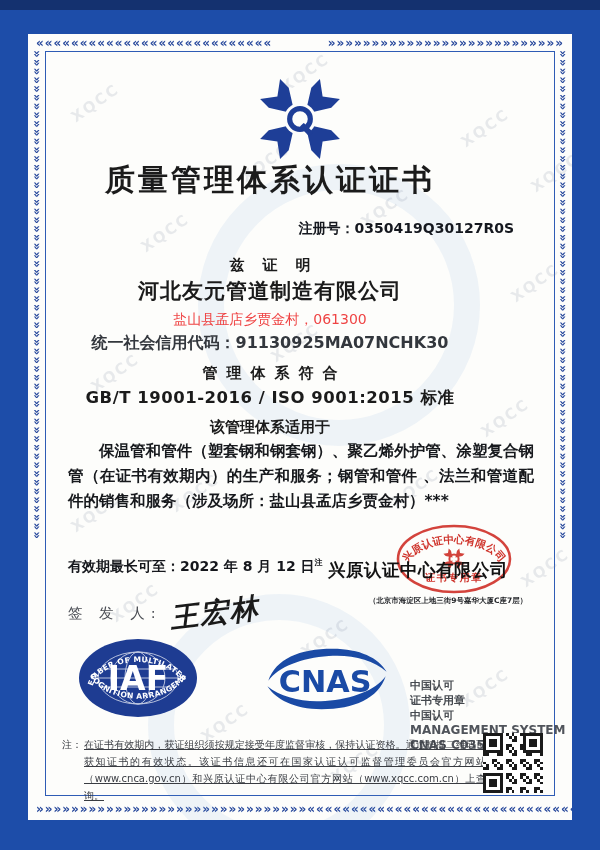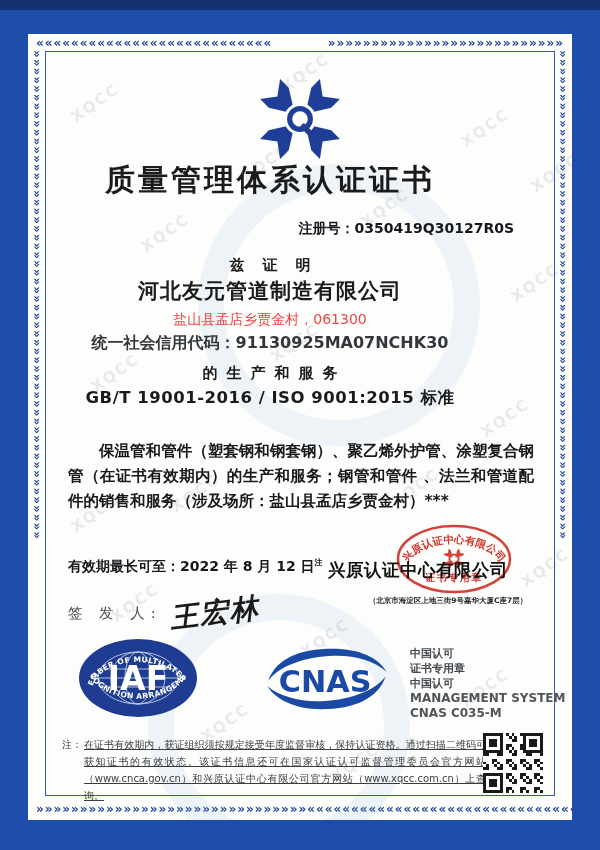--- a/index.html
+++ b/index.html
@@ -67,21 +67,21 @@
     position:absolute;left:300px;top:524px;width:230px;
     font-size:17.5px;font-weight:700;color:#121212;letter-spacing:.5px;white-space:nowrap;
   }
   .stamp-address{
     position:absolute;left:330px;top:562px;width:180px;text-align:center;
     font-size:7.5px;font-weight:700;color:#26282c;white-space:nowrap;
   }
   
   .iaf-svg{position:absolute;left:50px;top:604px;width:120px;height:80px;}
   .cnas-svg{position:absolute;left:230px;top:612px;width:138px;height:66px;}
-  .cnas-block{position:absolute;left:382px;top:612px;color:#4a4e55;}
+  .cnas-block{position:absolute;left:382px;top:644px;color:#4a4e55;}
   .cnas-block .zh{font-size:11px;line-height:15px;font-weight:600;color:#45494f;}
   .cnas-block .en{font-size:12px;line-height:15px;font-weight:700;color:#505archive;}
   .cnas-block .en{color:#50545b;}
   
   .footnote{
     position:absolute;left:34px;top:702px;width:424px;display:flex;
     font-size:10px;line-height:17px;color:#393c42;font-weight:500;
   }
   .footnote .fl{flex:0 0 auto;margin-right:2px;}
   .footnote .ft{flex:1 1 auto;text-align:justify;text-decoration:underline;}
@@ -147,22 +147,23 @@
   <div class="t-center page-title">质量管理体系认证证书</div>
 
   <div class="reg-row">
     <span>注册号：</span><span>0350419Q30127R0S</span>
   </div>
 
   <div class="t-center company">河北友元管道制造有限公司</div>
   <div class="t-center hereby">兹证明</div>
   <div class="t-center address">盐山县孟店乡贾金村，061300</div>
   <div class="t-center credit">统一社会信用代码：91130925MA07NCHK30</div>
-  <div class="t-center conform">的生产和服务</div>
+  <div class="t-center conform">管理体系符合</div>
   <div class="t-center standard">GB/T 19001-2016 / ISO 9001:2015 标准</div>
+  <div class="t-center scope-h">该管理体系适用于</div>
   <div class="scope-text">保温管和管件（塑套钢和钢套钢）、聚乙烯外护管、涂塑复合钢管（在证书有效期内）的生产和服务；钢管和管件 、法兰和管道配件的销售和服务（涉及场所：盐山县孟店乡贾金村）***</div>
 
   <div class="date-row valid-row">
     <span>有效期最长可至：2022 年 8 月 12 日</span><sup>注</sup>
   </div>
 
   <div class="signer-row">
     <span class="signer-label">签 发 人:</span>
     <span class="signature">王宏林</span>
   </div>

